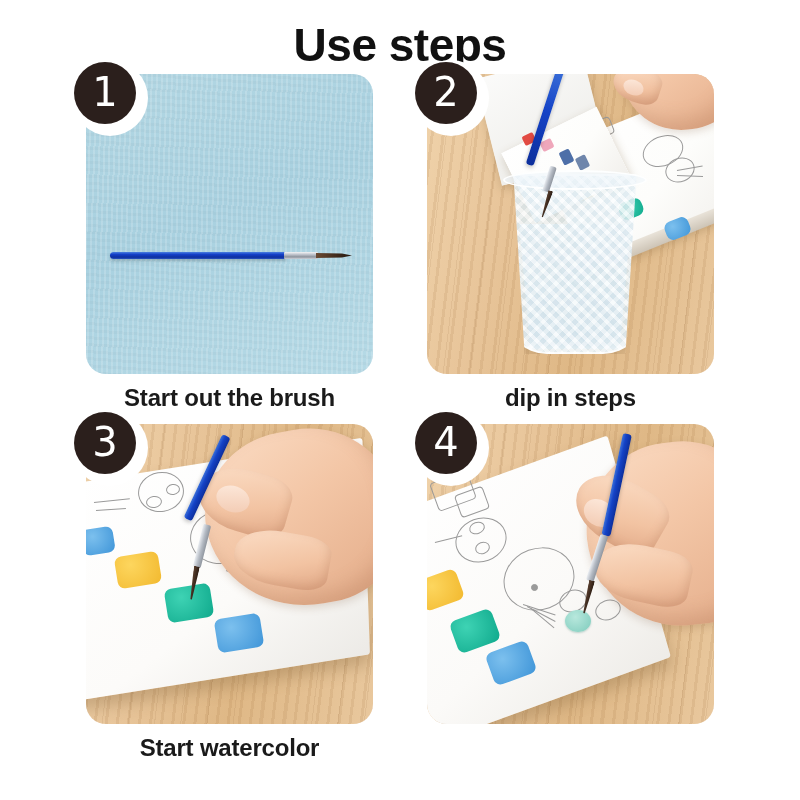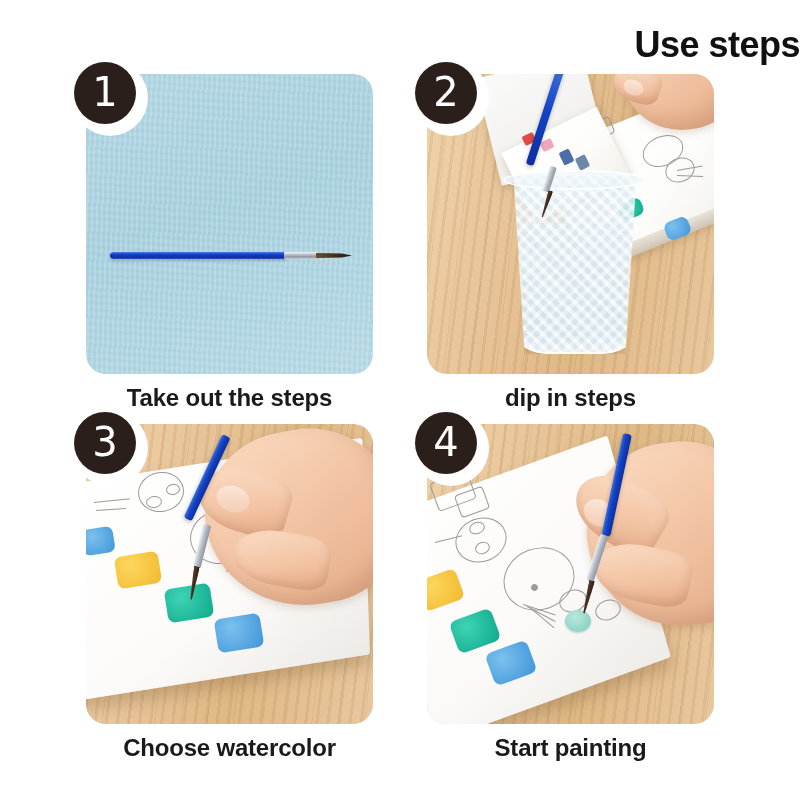--- a/index.html
+++ b/index.html
@@ -7,22 +7,22 @@
   body {
     background:#ffffff;
     font-family:"Liberation Sans", sans-serif;
     overflow:hidden;
     position:relative;
   }
 
   
   #page-title {
     width:100%;
-    text-align:right;
-    font-size:36px;
+    text-align:center;
+    font-size:46px;
     font-weight:bold;
     color:#111111;
     letter-spacing:-0.5px;
     padding-top:16px;
     height:74px;
     line-height:58px;
   }
 
   
   #steps-grid {
@@ -257,21 +257,21 @@
 
         <div class="brush1">
           <div class="handle"></div>
           <div class="ferrule"></div>
           <div class="tip"></div>
         </div>
       </div>
       <div class="badge-notch"></div>
       <div class="step-badge">1</div>
     </div>
-    <div class="caption">Take out the steps</div>
+    <div class="caption">Start out the brush</div>
   </div>
 
   <div class="step-cell">
     <div class="panel-wrap">
       <div class="panel">
         <div class="wood"></div>
 
         <div class="paper-card" style="left:60px;top:-10px;width:110px;height:110px;transform:rotate(-14deg);background:linear-gradient(160deg,#fbfbfa,#ecebe7);"></div>
 
         <div class="paper-card" style="left:130px;top:40px;width:190px;height:128px;transform:rotate(-22deg);border-radius:4px;"></div>
@@ -341,21 +341,21 @@
         <div class="nail" style="left:130px;top:62px;width:34px;height:26px;transform:rotate(20deg);"></div>
         <div class="finger" style="left:148px;top:108px;width:96px;height:54px;border-radius:46% 28% 28% 46%;transform:rotate(10deg);"></div>
 
         <div class="brush-stick" style="left:136px;top:12px;width:9px;height:92px;transform:rotate(25deg);transform-origin:top center;"></div>
         <div class="brush-metal" style="left:112px;top:100px;width:8px;height:44px;transform:rotate(14deg);"></div>
         <div class="brush-tipd" style="left:105px;top:142px;width:6px;height:34px;transform:rotate(10deg);clip-path:polygon(0 0,100% 0,62% 100%,38% 100%);"></div>
       </div>
       <div class="badge-notch"></div>
       <div class="step-badge">3</div>
     </div>
-    <div class="caption">Choose watercolor</div>
+    <div class="caption">Start watercolor</div>
   </div>
 
   <div class="step-cell">
     <div class="panel-wrap">
       <div class="panel">
         <div class="wood"></div>
 
         <div style="position:absolute;left:-42px;top:268px;width:262px;height:18px;background:linear-gradient(180deg,#e6e0d6,#cbc2b4);transform:rotate(-20deg) skewX(-4deg);"></div>
         <div class="book4"></div>
 
@@ -384,16 +384,15 @@
         <div class="nail" style="left:156px;top:76px;width:32px;height:26px;transform:rotate(34deg);"></div>
         <div class="finger" style="left:168px;top:122px;width:96px;height:56px;border-radius:46% 28% 28% 46%;transform:rotate(12deg);"></div>
 
         <div class="brush-stick" style="left:196px;top:10px;width:9px;height:104px;transform:rotate(12deg);transform-origin:top center;"></div>
         <div class="brush-metal" style="left:166px;top:110px;width:8px;height:48px;transform:rotate(18deg);"></div>
         <div class="brush-tipd" style="left:158px;top:156px;width:6px;height:34px;transform:rotate(14deg);clip-path:polygon(0 0,100% 0,62% 100%,38% 100%);"></div>
       </div>
       <div class="badge-notch"></div>
       <div class="step-badge">4</div>
     </div>
-    <div class="caption">Start painting</div>
   </div>
 
 </div>
 
 </body></html>

